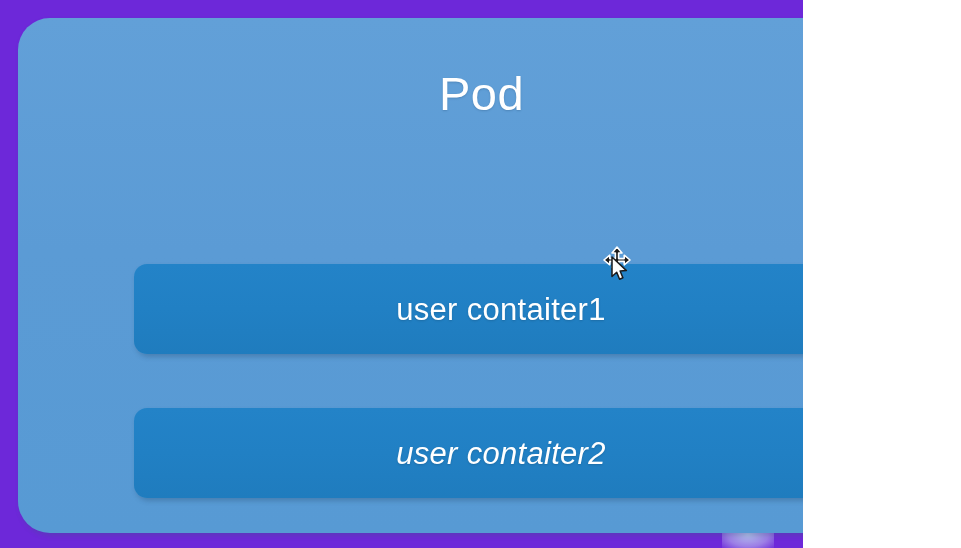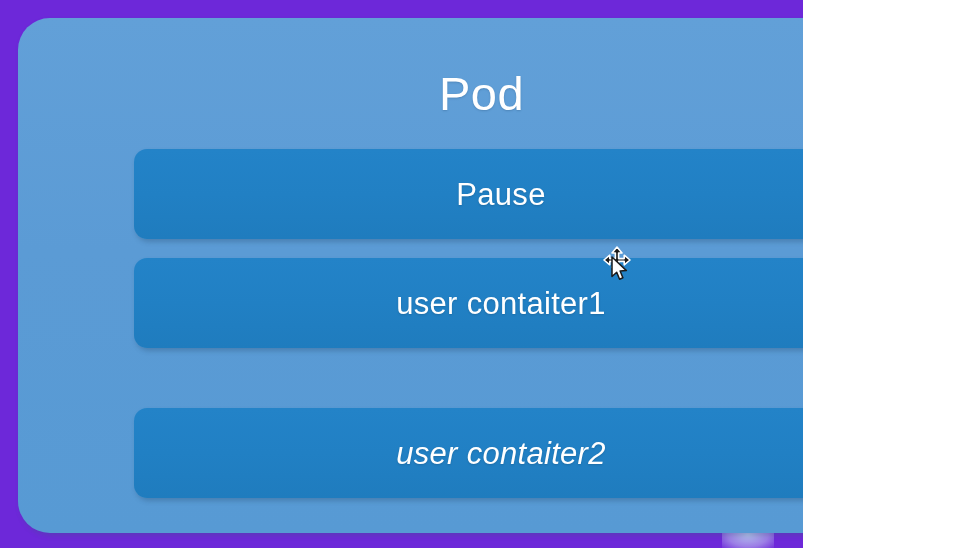--- a/index.html
+++ b/index.html
@@ -79,21 +79,21 @@
     color: #ffffff;
     font-size: 31px;
     font-weight: 400;
     line-height: 1;
     letter-spacing: 0.3px;
     text-shadow: 0 1px 2px rgba(20, 60, 95, 0.28);
     white-space: nowrap;
   }
 
   .box-pause     { top: 131px; }
-  .box-user1     { top: 240px; justify-content: center; }
+  .box-user1     { top: 246px; justify-content: center; }
   .box-user2     { top: 390px; font-style: italic; }
 
   
   .cursor-layer {
     position: absolute;
     left: 600px;
     top: 243px;
     width: 44px;
     height: 48px;
     pointer-events: none;
@@ -103,23 +103,20 @@
 <body>
 
 <div id="canvas">
 
   <div class="bg-artifact"></div>
 
   <div class="pod-box">
 
     <div class="pod-title">Pod</div>
 
-    <div class="container-box box-pause">
-      <span class="box-label">Pause</span>
-    </div>
 
     <div class="container-box box-user1">
       <span class="box-label">user contaiter1</span>
     </div>
 
     <div class="container-box box-user2">
       <span class="box-label">user contaiter2</span>
     </div>
 
   </div>

